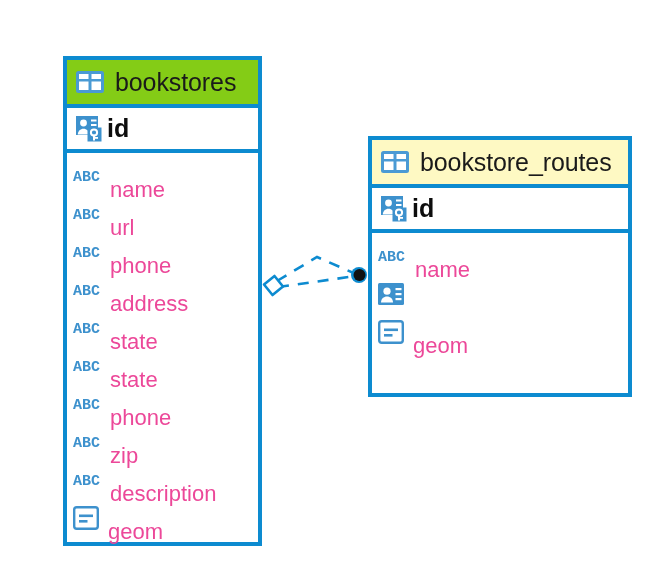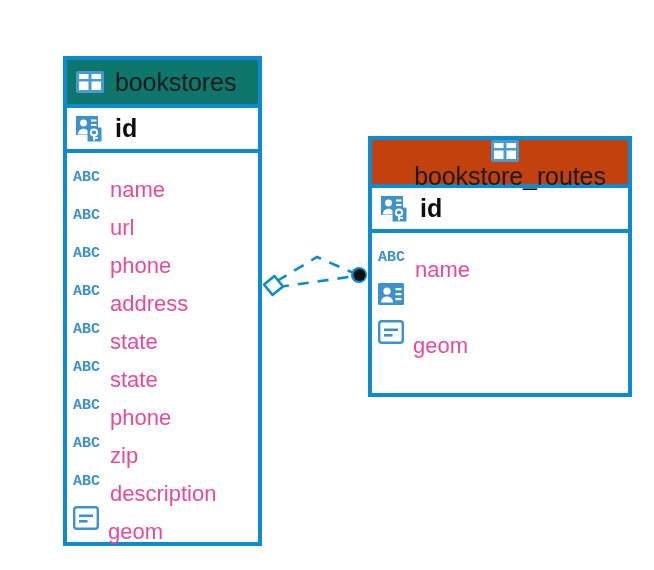--- a/index.html
+++ b/index.html
@@ -43,22 +43,22 @@
   }
 
   .entity-header {
     box-sizing: border-box;
     display: flex;
     align-items: center;
     height: 48px;
     padding-left: 9px;
     border-bottom: 4px solid #0d8bd0;
   }
-  .entity-header.accent-orange { background: #0f766e; }
-  .entity-header.accent-gray   { background: #c2410c; flex-direction: column; }
+  .entity-header.accent-orange { background: #84cc16; }
+  .entity-header.accent-gray   { background: #fef9c3; }
 
   .entity-title {
     font-size: 25px;
     color: #1a1a1a;
     margin-left: 11px;
     white-space: nowrap;
     letter-spacing: -0.1px;
   }
 
   .pk-row {
@@ -67,21 +67,21 @@
     align-items: center;
     height: 45px;
     padding-left: 9px;
     border-bottom: 4px solid #0d8bd0;
     background: #ffffff;
   }
   .pk-label {
     font-size: 25px;
     font-weight: bold;
     color: #0d0d0d;
-    margin-left: 9px;
+    margin-left: 1px;
     white-space: nowrap;
   }
 
   .field-list {
     padding-top: 4px;
   }
   .field-row {
     display: flex;
     align-items: center;
     height: 38px;

